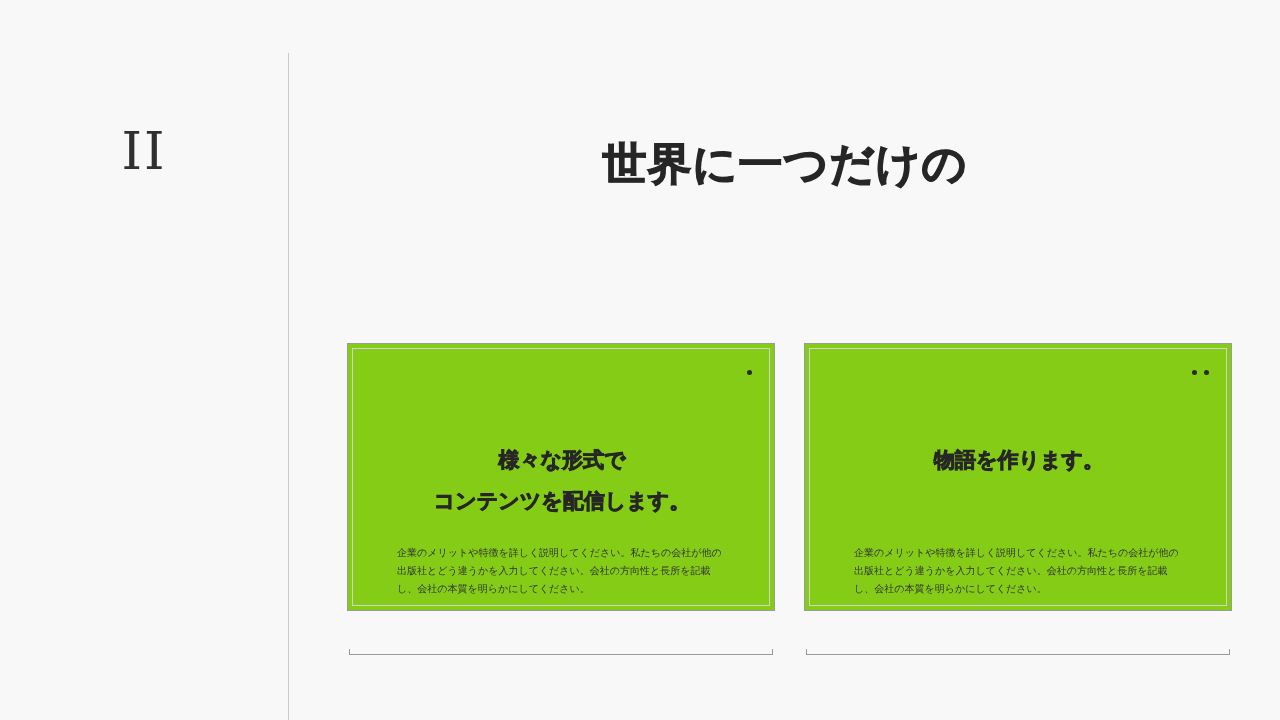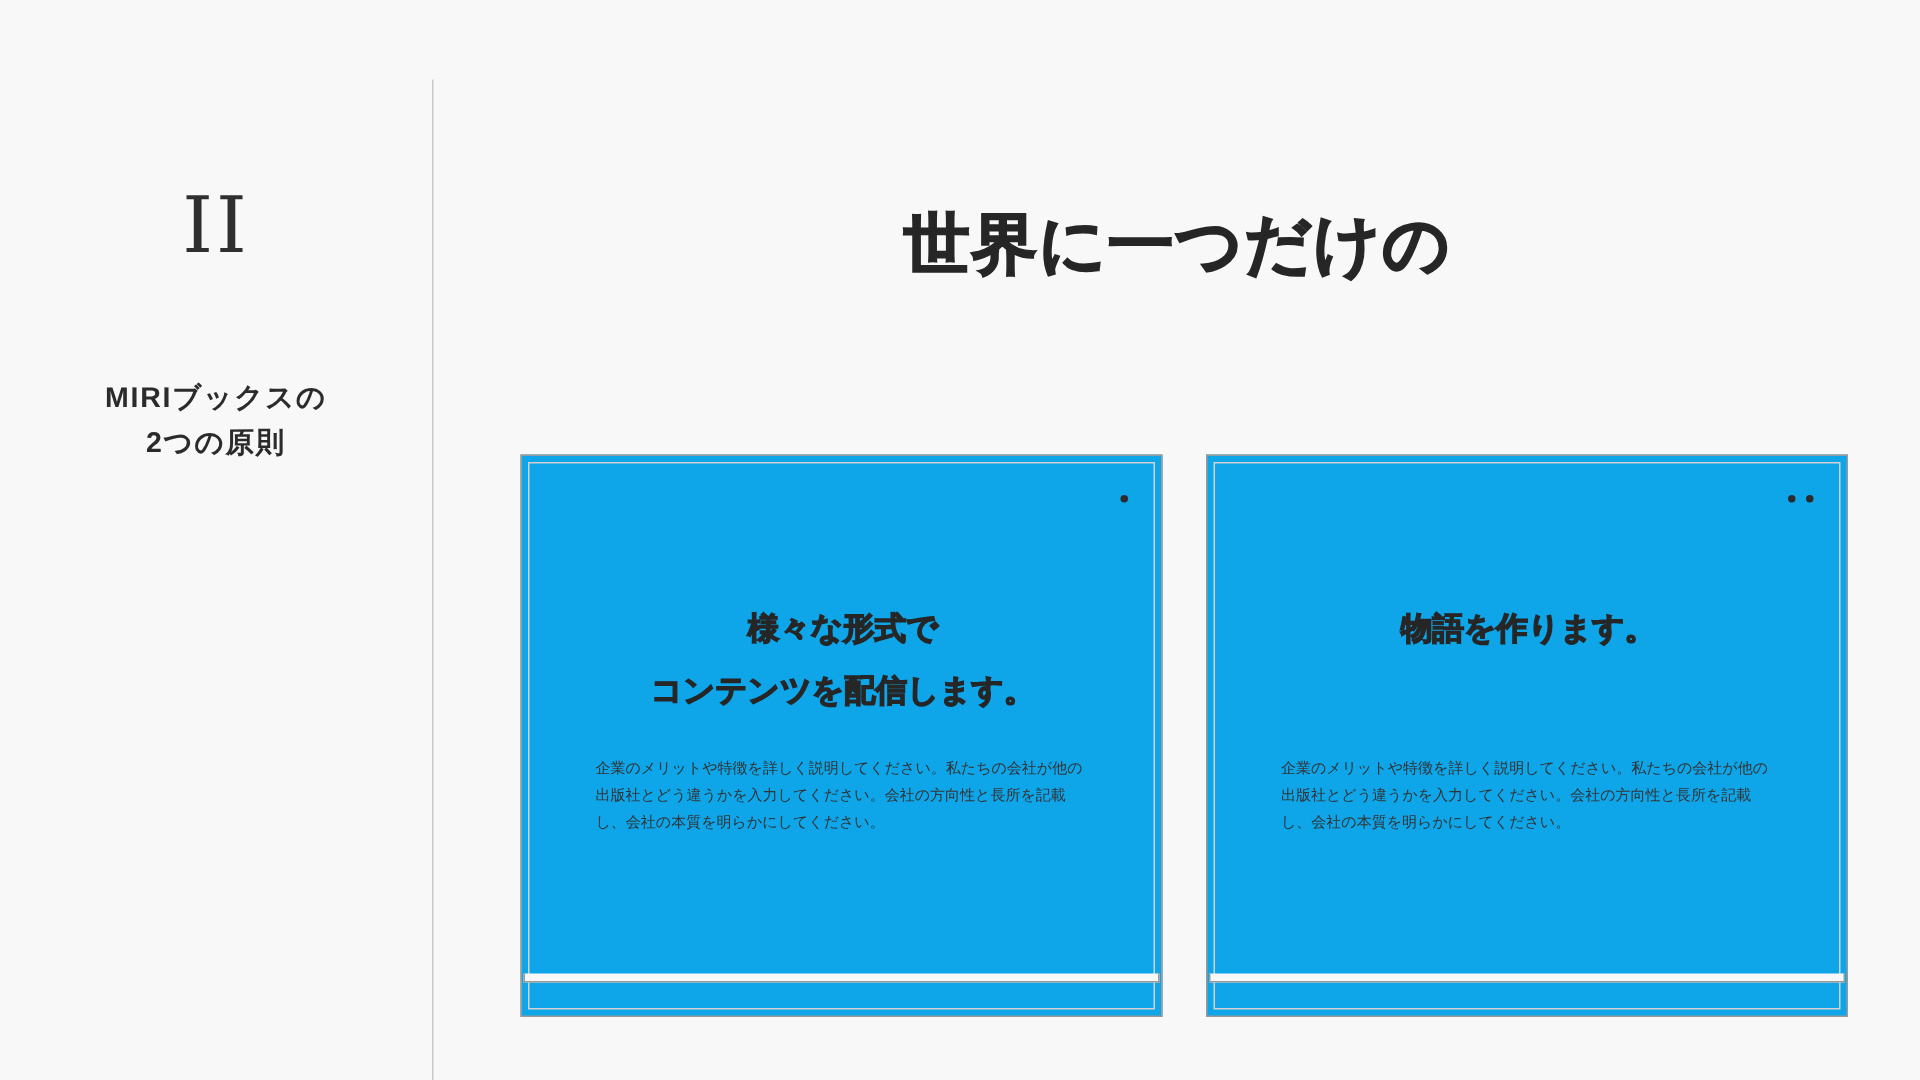--- a/index.html
+++ b/index.html
@@ -116,24 +116,25 @@
   }
   .card {
     position: relative;
     width: 428px;
     height: 352px;
     box-sizing: border-box;
   }
   .card-body {
     position: relative;
     width: 428px;
-    height: 375px;
+    height: 268px;
     border: 1px solid #9a9a9a;
-    background: #0ea5e9;
-    box-sizing: border-box;
+    background: #84cc16;
+    box-sizing: border-box;
+    margin-top: 40px;
   }
   .card-inner-line {
     position: absolute;
     left: 4px;
     top: 4px;
     right: 4px;
     bottom: 4px;
     border: 1px solid #d2d2d2;
     pointer-events: none;
   }
@@ -187,24 +188,20 @@
   }
 </style>
 </head>
 <body>
 
 <div class="slide">
 
 
   <div class="left-col">
     <div class="numeral">II</div>
-    <div class="left-title">
-      <span>MIRIブックスの</span><br>
-      <span>2つの原則</span>
-    </div>
   </div>
 
   <div class="main">
 
     <div class="headline">
       <span class="line">世界に一つだけの</span>
     </div>
 
     <div class="cards">
 

